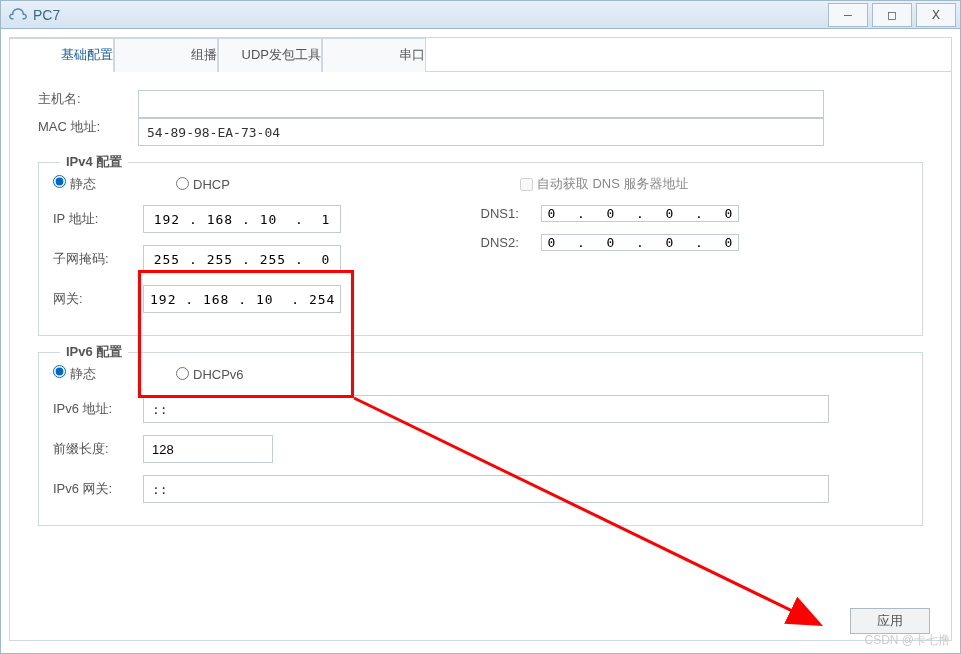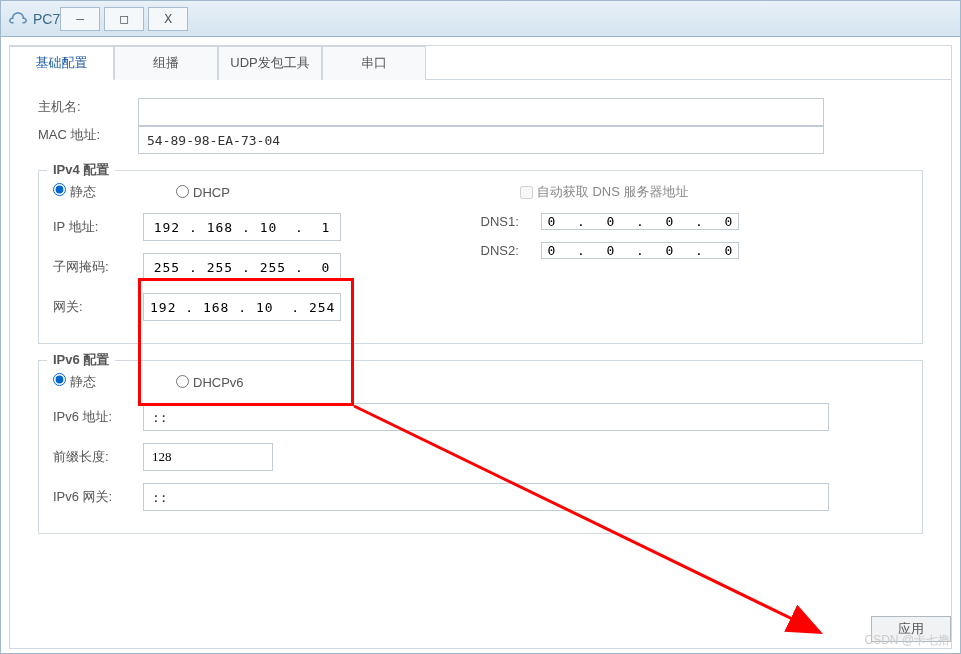--- a/index.html
+++ b/index.html
@@ -1,49 +1,49 @@
 <!DOCTYPE html>
 <html><head>
   <meta charset="utf-8">
   <style>
     * { box-sizing: border-box; margin: 0; padding: 0; }
     body { font-family: "Microsoft YaHei", Arial, sans-serif; font-size: 13px; background: #fff; }
     .window { width: 961px; height: 654px; border: 1px solid #a0b8cc; background: #fff; position: relative; }
-    .titlebar { height: 36px; background: linear-gradient(#e8f0f8, #d4e4f0); display: flex; align-items: center; justify-content: flex-start; border-bottom: 1px solid #a0b8cc; padding-left: 8px; }
+    .titlebar { height: 28px; background: linear-gradient(#e8f0f8, #d4e4f0); display: flex; align-items: center; justify-content: space-between; border-bottom: 1px solid #a0b8cc; padding-left: 8px; }
     .titlebar-left { display: flex; align-items: center; gap: 6px; }
     .app-icon { width: 18px; height: 18px; display: inline-block; }
     .title-text { color: #3a6a8a; font-size: 14px; }
     .window-ctrls { display: flex; }
     .win-btn { width: 40px; height: 24px; border: 1px solid #a8bccf; background: #f4f8fb; margin-right: 4px; display: flex; align-items: center; justify-content: center; font-family: monospace; font-size: 13px; color: #555; cursor: pointer; }
     .outer-border { margin: 8px; border: 1px solid #cfd8e0; height: calc(100% - 48px); background: #fff; }
     .tabs { display: flex; border-bottom: 1px solid #cfd8e0; }
-    .tab { padding: 7px 0; width: 104px; text-align: center; border: 1px solid #cfd8e0; border-bottom: none; background: #f7f9fb; color: #555; cursor: pointer; margin-bottom: -1px; }
+    .tab { padding: 7px 0; width: 104px; text-align: right; border: 1px solid #cfd8e0; border-bottom: none; background: #f7f9fb; color: #555; cursor: pointer; margin-bottom: -1px; }
     .tab.active { background: #fff; color: #1a5aa0; border-bottom: 1px solid #fff; }
     .tab:first-child { border-left: none; }
     .content { padding: 18px 28px; position: relative; height: calc(100% - 34px); }
     .row { display: flex; align-items: flex-start; }
     .label { width: 100px; color: #555; flex-shrink: 0; }
     .input { border: 1px solid #c2ccd6; height: 28px; padding: 0 8px; font-family: Consolas, monospace; font-size: 13px; color: #333; background: #fff; }
     .input-wide { width: 686px; }
     .fieldset { border: 1px solid #d0d8e0; margin-top: 16px; margin-bottom: 8px; padding: 12px 14px 10px; position: relative; }
-    .legend { position: absolute; top: -10px; left: 8px; background: #fff; padding: 0 6px; color: #555; font-weight: bold; }
+    .legend { position: absolute; top: -10px; left: 21px; background: #fff; padding: 0 6px; color: #555; font-weight: bold; }
     .radio-row { display: flex; align-items: center; gap: 80px; margin-bottom: 12px; }
     .radio-item { display: flex; align-items: flex-start; gap: 4px; cursor: pointer; color: #555; }
     .checkbox-item { display: flex; align-items: center; gap: 4px; color: #888; }
     .ipgrid { display: flex; }
     .ipcol { flex: 1; }
     .iprow { display: flex; align-items: center; margin-bottom: 12px; }
     .iplabel { width: 90px; color: #555; flex-shrink: 0; }
     .ipinput { border: 1px solid #c2ccd6; height: 28px; width: 198px; font-family: Consolas, monospace; font-size: 13px; text-align: center; background: #fff; padding: 0 6px; letter-spacing: 1px; }
     .dnsinput { border: 1px solid #c2ccd6; height: 17px; width: 198px; font-family: Consolas, monospace; font-size: 13px; text-align: center; background: #fff; padding: 0 6px; letter-spacing: 2px; }
     .highlight-box { position: absolute; border: 3px solid #ff0000; pointer-events: none; }
     .arrow-svg { position: absolute; pointer-events: none; }
-    .apply-btn { position: absolute; right: 0; bottom: 6px; width: 80px; height: 26px; border: 1px solid #b0b8c0; background: #f0f2f4; color: #555; cursor: pointer; font-size: 13px; }
+    .apply-btn { position: absolute; right: 21px; bottom: 6px; width: 80px; height: 26px; border: 1px solid #b0b8c0; background: #f0f2f4; color: #555; cursor: pointer; font-size: 13px; }
     .watermark { position: absolute; right: 10px; bottom: 4px; color: #ccc; font-size: 12px; pointer-events: none; }
-    .small-input { border: 1px solid #c2ccd6; height: 28px; width: 130px; padding: 0 8px; font-family: Liberation Serif, serif; font-size: 13px; }
+    .small-input { border: 1px solid #c2ccd6; height: 28px; width: 130px; padding: 0 8px; font-family: Liberation Sans, sans-serif; font-size: 13px; }
     input[type=radio] { accent-color: #0066cc; }
   </style>
 </head>
 <body>
 
 <div class="window">
   <div class="titlebar">
     <div class="titlebar-left">
       <span class="app-icon">
         <svg viewBox="0 0 24 24" width="18" height="18">

